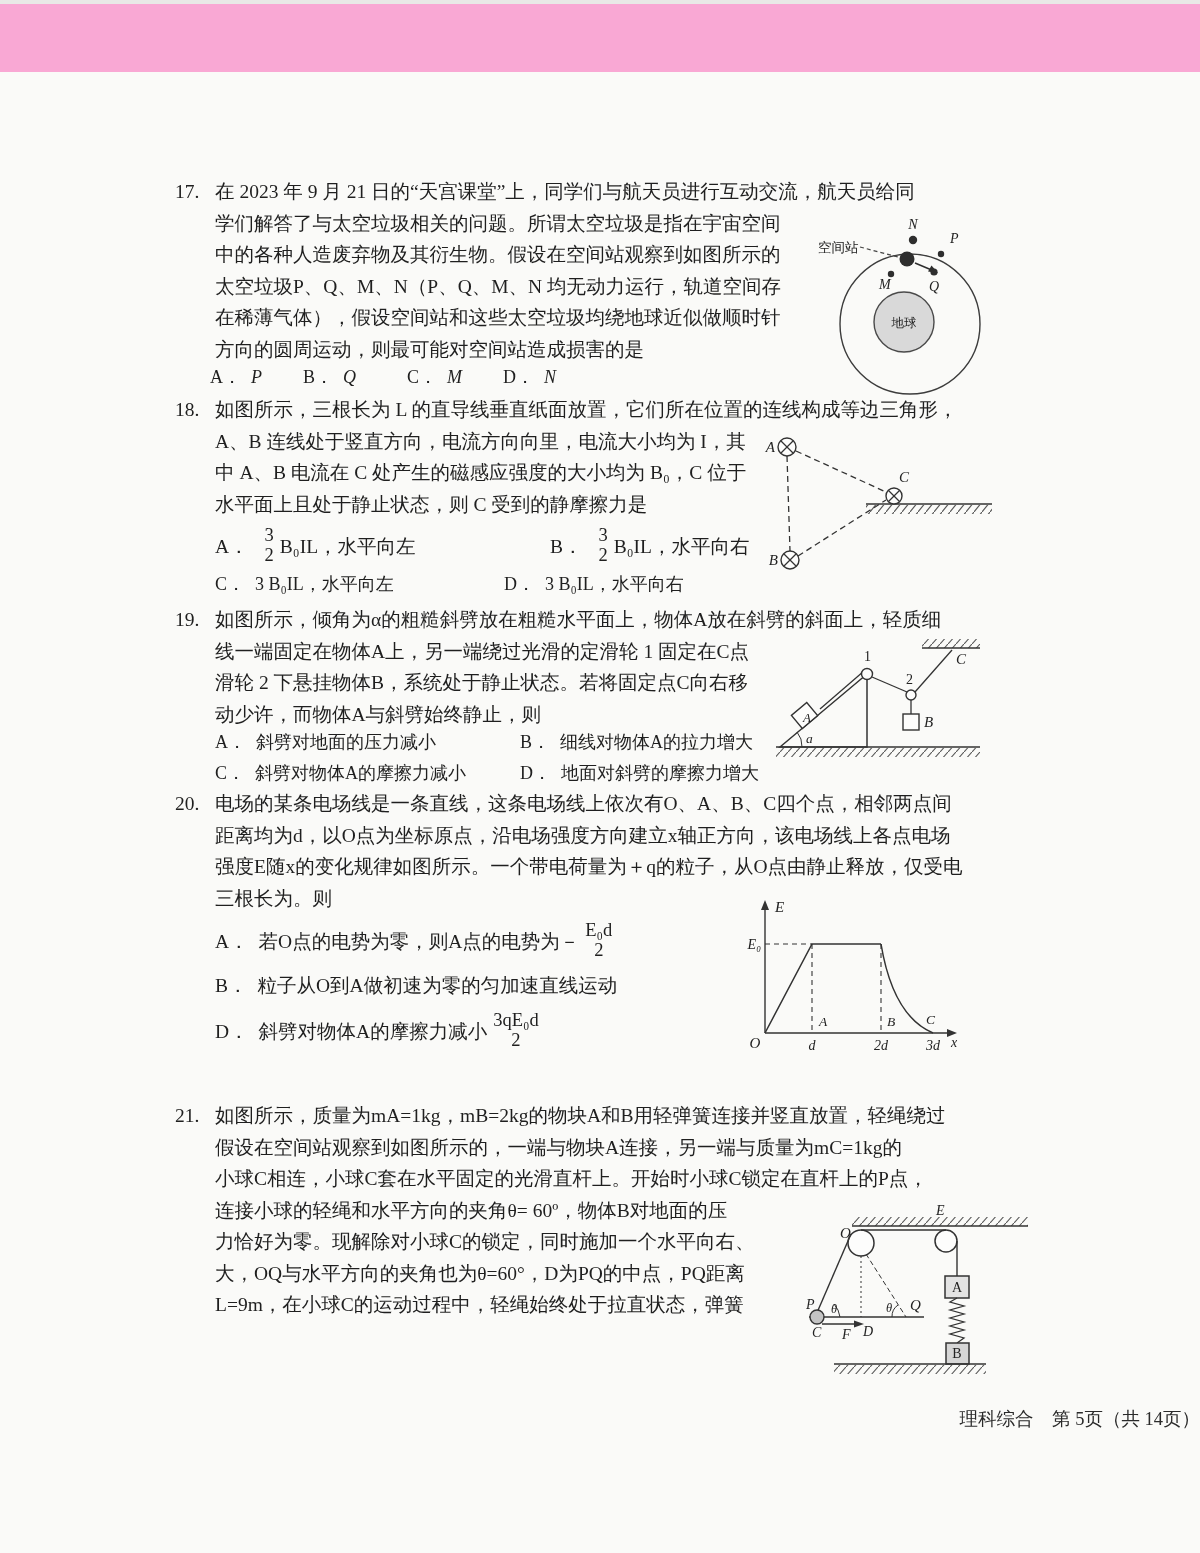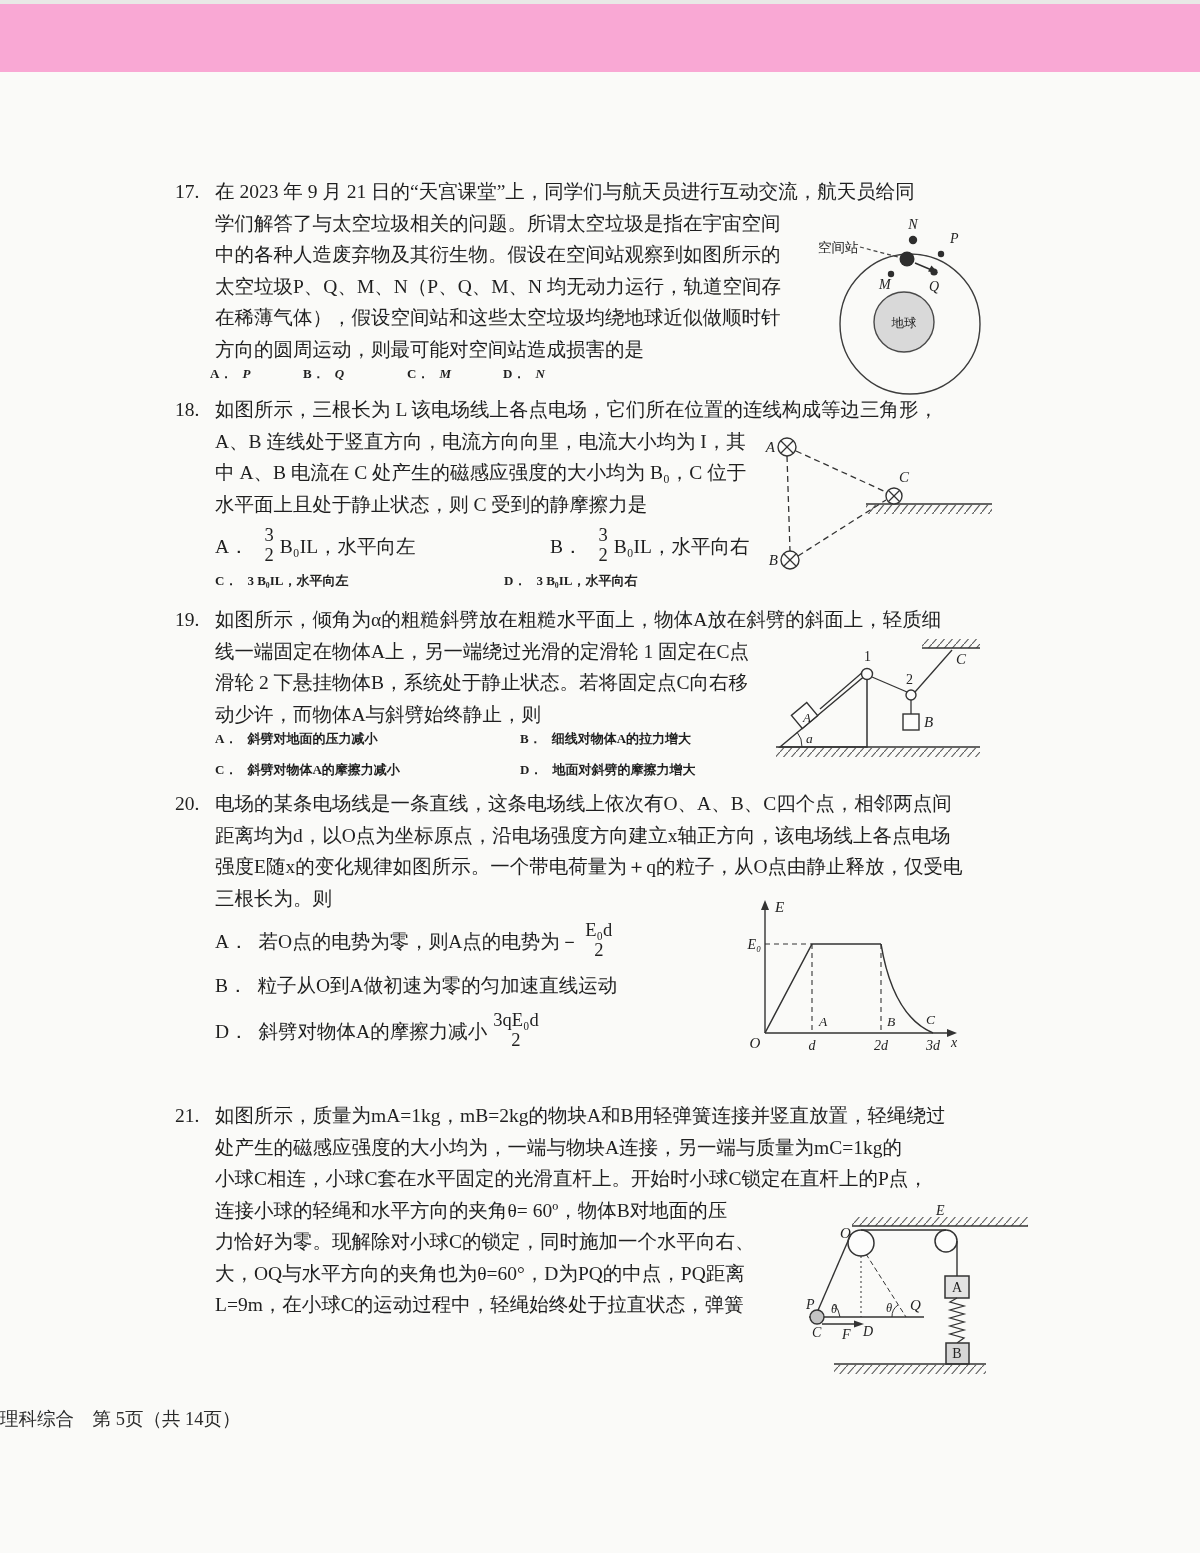--- a/index.html
+++ b/index.html
@@ -13,31 +13,31 @@
     overflow:hidden;
   }
   .scan-tint{
     position:absolute;left:0;top:68px;width:1200px;height:1485px;
     background:#fafaf8;
   }
   .q{position:absolute;left:175px;width:860px;}
   .line{font-size:19.5px;line-height:31.5px;white-space:nowrap;margin-left:40px;}
   .line.first{margin-left:0;}
   .qnum{display:inline-block;width:40px;}
-  .optrow{position:relative;height:31px;font-size:13px;font-weight:bold;}
+  .optrow{position:relative;height:31px;font-size:18px;}
   .optabs{position:absolute;top:0;white-space:nowrap;}
   .olabel{margin-right:10px;}
   .fracrow{position:relative;height:52px;font-size:19.5px;}
   .fracline{display:flex;align-items:center;white-space:nowrap;}
   .frac{display:inline-block;text-align:center;line-height:1.08;font-size:18.5px;
         vertical-align:middle;margin:0 6px;}
   .frac .fn,.frac .fd{display:block;}
   .opt20{margin-left:40px;font-size:19.5px;line-height:36px;white-space:nowrap;}
   .opt20frac{margin-left:40px;font-size:19.5px;height:54px;display:flex;align-items:center;white-space:nowrap;}
-  .footer{position:absolute;top:1402px;left:0;width:1200px;text-align:left;
+  .footer{position:absolute;top:1402px;left:0;width:1200px;text-align:right;
           font-size:18.5px;color:#2a2a2a;}
   .fig{position:absolute;}
   svg text{font-family:"Liberation Serif","DejaVu Serif",serif;fill:#222;}
   .it{font-style:italic;}
 </style>
 </head>
 <body>
 
 <div class="page">
   <div class="scan-tint"></div>
@@ -70,21 +70,21 @@
     <text x="113" y="33" font-size="14" text-anchor="middle" class="it">N</text>
     <circle cx="141" cy="58" r="3.2" fill="#2e2e2e"></circle>
     <text x="150" y="47" font-size="14" class="it">P</text>
     <circle cx="91" cy="78" r="3.2" fill="#2e2e2e"></circle>
     <text x="79" y="93" font-size="14" class="it">M</text>
     <circle cx="134" cy="76" r="3.6" fill="#2e2e2e"></circle>
     <text x="129" y="95" font-size="14" class="it">Q</text>
   </svg>
 
   <section class="q" id="q18" style="top:390px">
-    <div class="line first"><span class="qnum">18.</span><span>如图所示，三根长为 L 该电场线上各点电场，它们所在位置的连线构成等边三角形，</span></div>
+    <div class="line first"><span class="qnum">18.</span><span>如图所示，三根长为 L 的直导线垂直纸面放置，它们所在位置的连线构成等边三角形，</span></div>
     <div class="line">A、B 连线处于竖直方向，电流方向向里，电流大小均为 I，其</div>
     <div class="line">中 A、B 电流在 C 处产生的磁感应强度的大小均为 B₀，C 位于</div>
     <div class="line">水平面上且处于静止状态，则 C 受到的静摩擦力是</div>
     <div class="fracrow" style="height:52px">
       <span class="optabs fracline" style="left:40px;height:52px">
         <span class="olabel">A．</span>
         <span class="frac">
             <span class="fn">3</span>
             <span class="fd">2</span>
           </span>
@@ -220,21 +220,21 @@
     <text x="138" y="156" font-size="14" text-anchor="middle" class="it">2d</text>
     <text x="190" y="156" font-size="14" text-anchor="middle" class="it">3d</text>
     <text x="208" y="153" font-size="14" class="it">x</text>
     <text x="76" y="132" font-size="13.5" class="it">A</text>
     <text x="144" y="132" font-size="13.5" class="it">B</text>
     <text x="183" y="130" font-size="13.5" class="it">C</text>
   </svg>
 
   <section class="q" id="q21" style="top:1096px">
     <div class="line first"><span class="qnum">21.</span><span>如图所示，质量为mA=1kg，mB=2kg的物块A和B用轻弹簧连接并竖直放置，轻绳绕过</span></div>
-    <div class="line">处产生的磁感应强度的大小均为，一端与物块A连接，另一端与质量为mC=1kg的</div>
+    <div class="line">假设在空间站观察到如图所示的，一端与物块A连接，另一端与质量为mC=1kg的</div>
     <div class="line">小球C相连，小球C套在水平固定的光滑直杆上。开始时小球C锁定在直杆上的P点，</div>
     <div class="line">连接小球的轻绳和水平方向的夹角θ= 60º，物体B对地面的压</div>
     <div class="line">力恰好为零。现解除对小球C的锁定，同时施加一个水平向右、</div>
     <div class="line">大，OQ与水平方向的夹角也为θ=60°，D为PQ的中点，PQ距离</div>
     <div class="line">L=9m，在小球C的运动过程中，轻绳始终处于拉直状态，弹簧</div>
   </section>
 
   <svg class="fig" style="left:806px;top:1192px" width="228" height="208" viewBox="0 0 228 208">
     <defs>
       <pattern id="h21" patternUnits="userSpaceOnUse" width="8" height="9">

